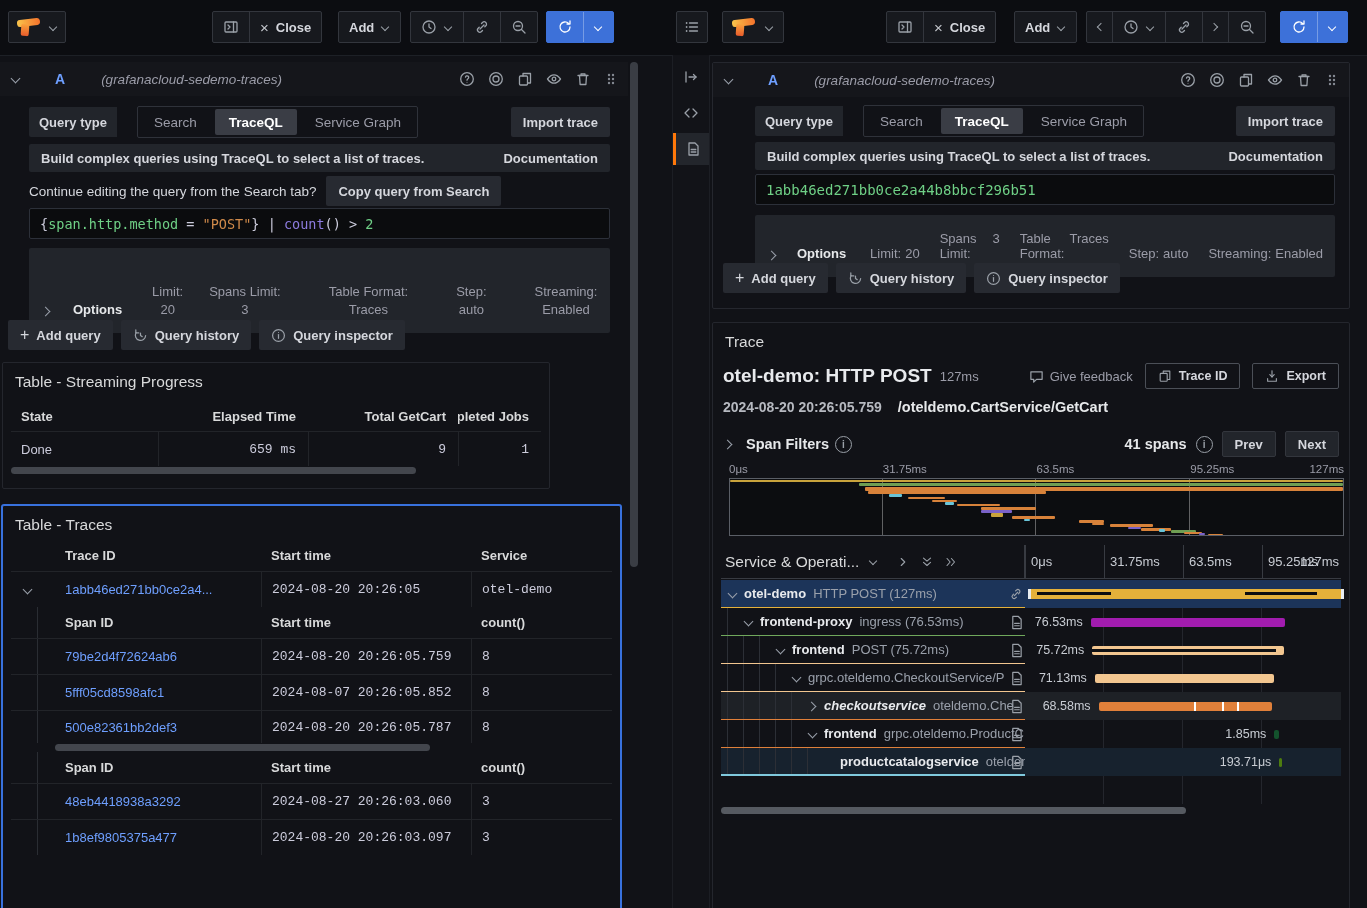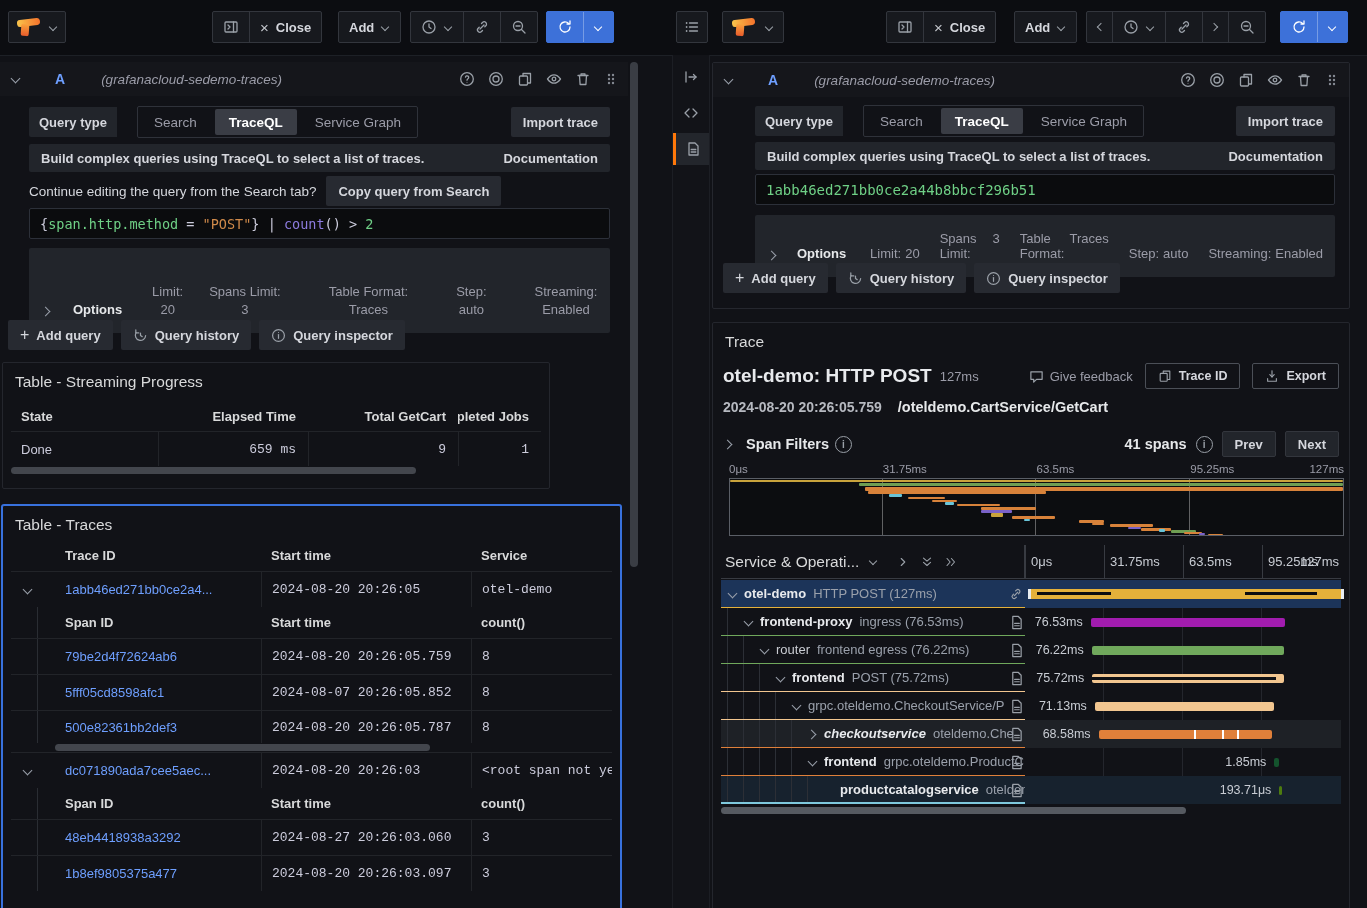--- a/index.html
+++ b/index.html
@@ -443,28 +443,20 @@
           <div></div>
             <div class="guideline"></div>
           <div class="t-cell link">500e82361bb2def3</div>
           <div class="t-cell div">2024-08-20 20:26:05.787</div>
           <div class="t-cell div">8</div>
         </div>
         <div class="mini-scroll" style="margin-left:44px;">
             <div class="thumb" style="left:0;width:375px;"></div>
           </div>
 
-        <div class="t-row">
-          <div class="t-chev">
-              <span class="ch"></span>
-            </div>
-          <div class="t-cell link">dc071890ada7cee5aec...</div>
-          <div class="t-cell div">2024-08-20 20:26:03</div>
-          <div class="t-cell div">&lt;root span not yet rec</div>
-        </div>
         <div class="t-row head" style="grid-template-columns:26px 18px 206px 210px 1fr;">
           <div></div>
             <div class="guideline"></div>
           <div class="t-cell">Span ID</div>
           <div class="t-cell">Start time</div>
           <div class="t-cell">count()</div>
         </div>
         <div class="t-row" style="grid-template-columns:26px 18px 206px 210px 1fr;">
           <div></div>
             <div class="guideline"></div>
@@ -758,39 +750,20 @@
                 </svg>
               </span>
           </div>
           <div class="sbar">
               <div class="bar" style="left:20.8%;width:61.4%;background:#a21caf">
                 <span class="durlabel">76.53ms</span>
               </div>
             </div>
         </div>
 
-        <div class="srow">
-          <div class="sname" style="border-bottom:1px solid #70a85c">
-            <span class="guides" style="width:32px;"></span>
-            <span class="ch"></span>
-            <span class="svc dim">router</span>
-            <span class="sop">frontend egress (76.22ms)</span>
-            <span class="rowicon">
-                <svg class="ic" width="13" height="15" viewBox="0 0 14 16">
-                  <path d="M3 1.5h6l3 3v10H3z"></path>
-                  <path d="M5 9h5M5 11.5h5"></path>
-                </svg>
-              </span>
-          </div>
-          <div class="sbar">
-              <div class="bar" style="left:21.1%;width:61%;background:#70a85c">
-                <span class="durlabel">76.22ms</span>
-              </div>
-            </div>
-        </div>
 
         <div class="srow">
           <div class="sname" style="border-bottom:1px solid #f2c690">
             <span class="guides" style="width:48px;"></span>
             <span class="ch"></span>
             <span class="svc">frontend</span>
             <span class="sop">POST (75.72ms)</span>
             <span class="rowicon">
                 <svg class="ic" width="13" height="15" viewBox="0 0 14 16">
                   <path d="M3 1.5h6l3 3v10H3z"></path>

